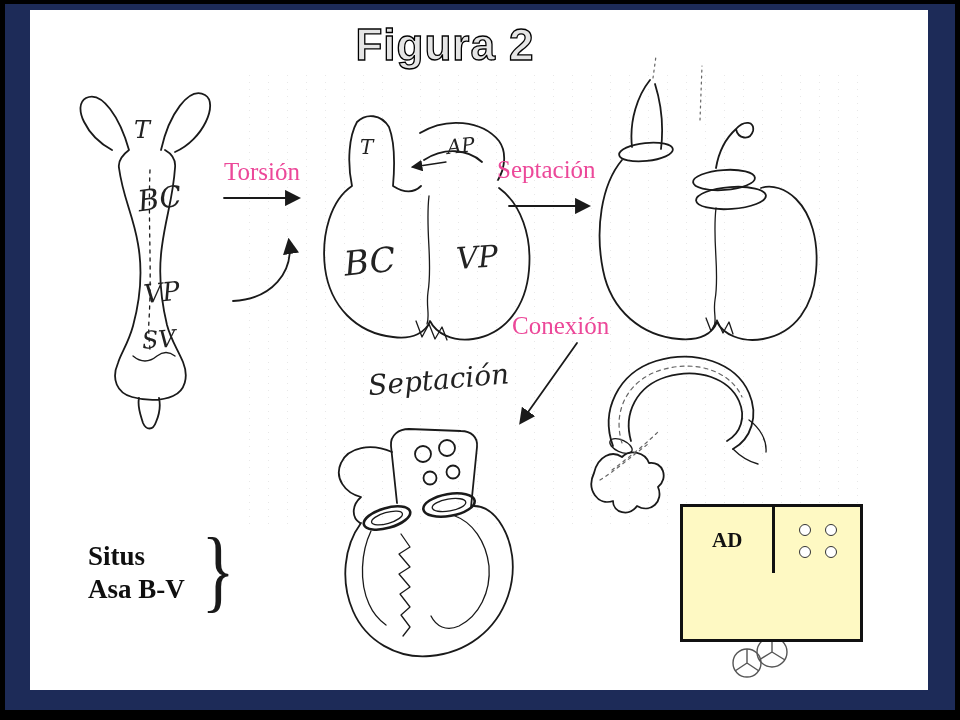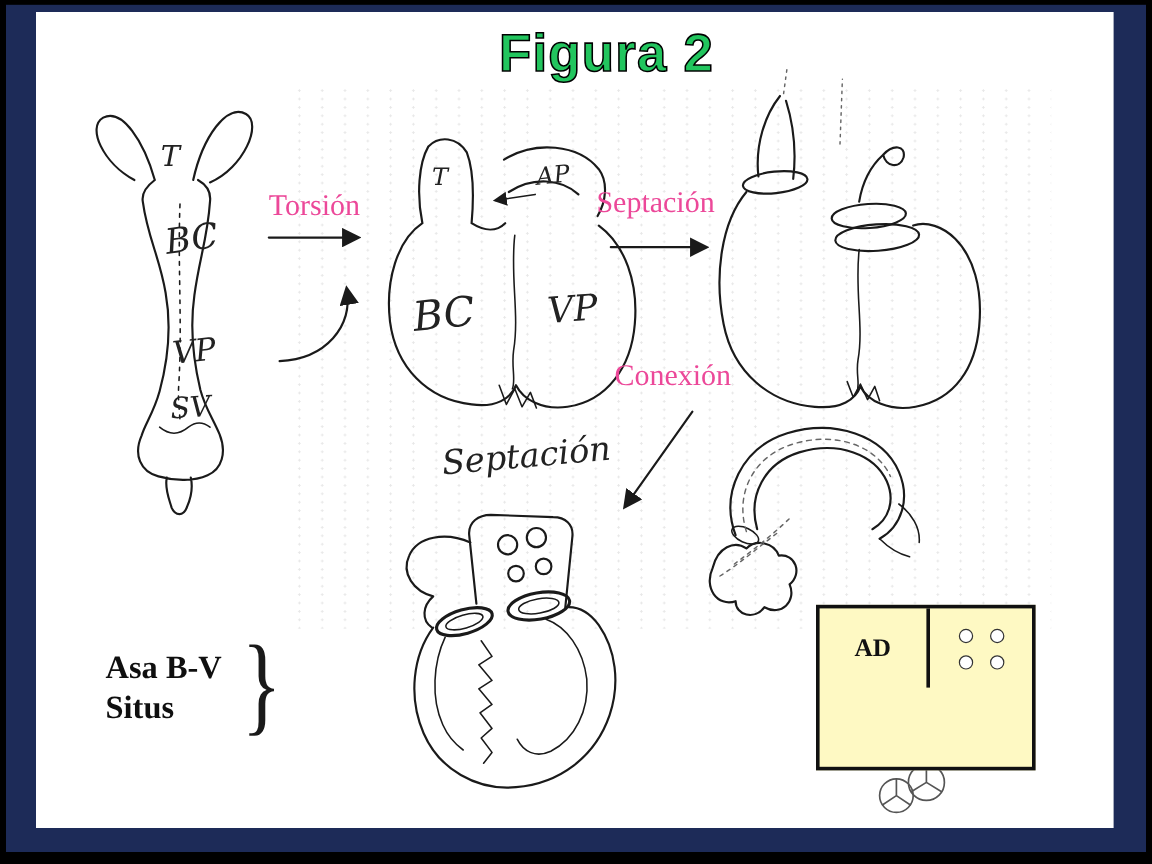--- a/index.html
+++ b/index.html
@@ -3,22 +3,22 @@
 <meta charset="utf-8">
 <style>
   html,body{margin:0;padding:0;}
   body{width:960px;height:720px;position:relative;background:#000;overflow:hidden;
        font-family:"Liberation Serif",serif;}
   .frame{position:absolute;left:5px;top:4px;right:5px;bottom:10px;background:#1d2b58;}
   .slide{position:absolute;left:30px;top:10px;right:32px;bottom:30px;background:#ffffff;}
   .texture{position:absolute;left:240px;top:72px;width:636px;height:452px;z-index:1;
        background-image:radial-gradient(circle,rgba(20,20,20,0.22) 0.8px,transparent 1px);
        background-size:19px 7px;opacity:.45;pointer-events:none;}
-  .title{position:absolute;left:295px;top:20px;width:300px;text-align:right;z-index:3;
-       font-family:"Liberation Sans",sans-serif;font-weight:bold;font-size:44px;color:#22c55e;
+  .title{position:absolute;left:295px;top:20px;width:300px;text-align:center;z-index:3;
+       font-family:"Liberation Sans",sans-serif;font-weight:bold;font-size:44px;color:#e5e5e5;
        -webkit-text-stroke:1.3px #000;letter-spacing:1px;}
   .lbl{position:absolute;z-index:3;font-family:"Liberation Serif",serif;font-size:25px;color:#ec4899;}
   .situs{position:absolute;left:88px;top:540px;z-index:3;font-weight:bold;font-size:27px;
        line-height:33px;color:#0f0f0f;}
   .brace{position:absolute;left:196px;top:524px;z-index:3;font-size:92px;color:#1a1a1a;
        transform:scaleX(.75);font-weight:normal;line-height:92px;}
   .quadtable{position:absolute;left:680px;top:504px;width:177px;height:132px;z-index:3;
        border:3px solid #111;display:grid;grid-template-columns:1fr 1fr;grid-template-rows:1fr 1fr;
        background:#fef9c3;}
   .cell{display:flex;align-items:center;justify-content:center;font-weight:bold;font-size:21px;
@@ -40,25 +40,25 @@
 <body>
 
 <div class="frame"></div>
 <div class="slide"></div>
 <div class="texture"></div>
 
 <div class="title">Figura 2</div>
 
 <div class="lbl" style="left:224px;top:158px;">Torsión</div>
 <div class="lbl" style="left:497px;top:156px;">Septación</div>
-<div class="lbl" style="left:512px;top:300px;text-align:center;">Conexión</div>
+<div class="lbl" style="left:512px;top:312px;text-align:center;">Conexión</div>
 
 <div class="situs">
+  <div>Situs</div>
   <div>Asa B-V</div>
-  <div>Situs</div>
 </div>
 <div class="brace">}</div>
 
 <div class="quadtable">
   <div class="cell">AD</div>
   <div class="cell bl">
     <div class="dots">
       <span class="dot"></span>
       <span class="dot"></span>
       <span class="dot"></span>

